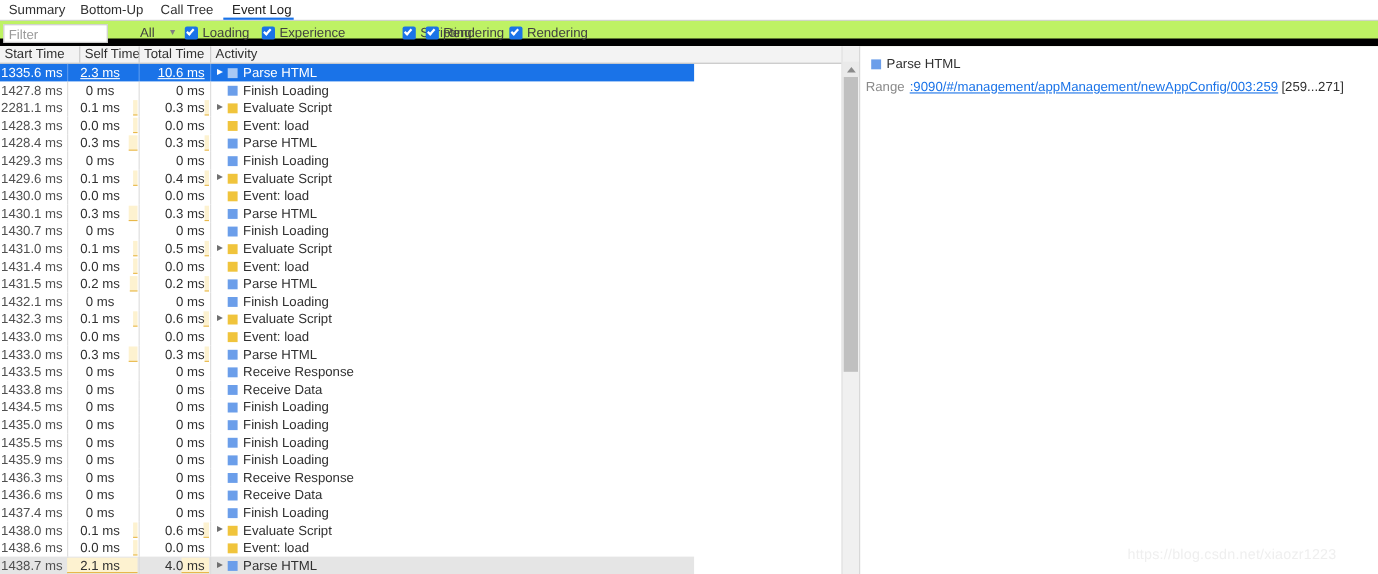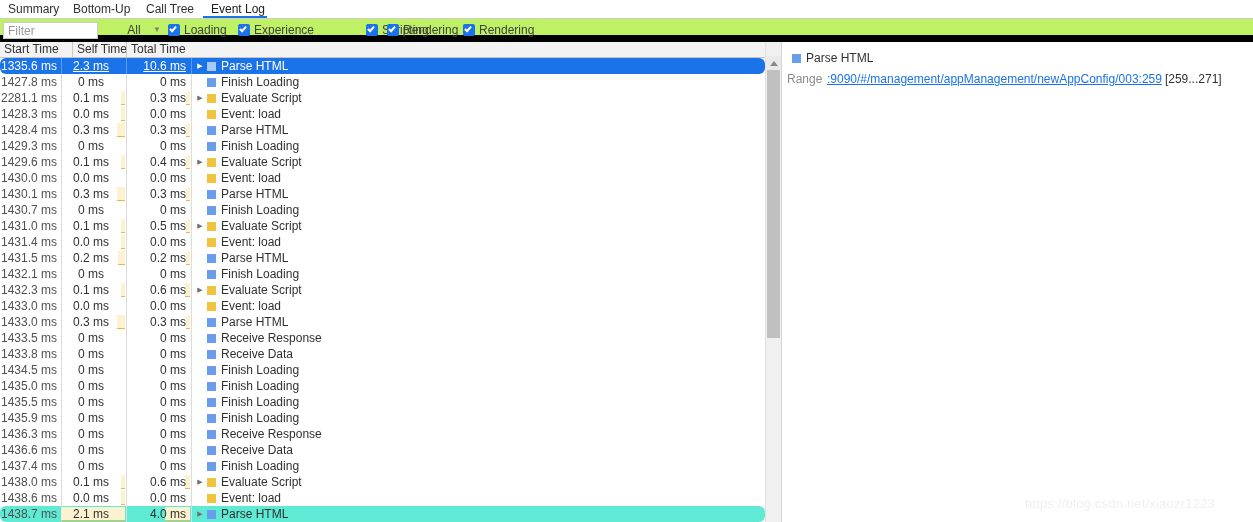--- a/index.html
+++ b/index.html
@@ -151,27 +151,26 @@
 
   #grid-body {
     position: absolute;
     left: 0; top: 16px;
     width: 765px; height: 464px;
     overflow: hidden;
   }
   .row {
     position: relative;
     height: 16px;
-    width: 765px;
-    box-sizing: border-box;
-    cursor: default;
-    border-radius: 6px;
+    width: 631px;
+    box-sizing: border-box;
+    cursor: default;
   }
   .row.selected { background: #1a73e8; }
-  .row.hovered  { background: #5eead4; }
+  .row.hovered  { background: #e5e5e5; }
 
   .cell {
     position: absolute;
     top: 0;
     height: 16px;
     line-height: 16px;
     font-size: 12px;
     box-sizing: border-box;
     white-space: nowrap;
     overflow: hidden;
@@ -348,20 +347,21 @@
     <div class="cbgroup" style="left: 318px; margin-left: 48px;"><span class="cbbox"></span><span>Scripting</span></div>
     <div class="cbgroup" style="left: 387px;"><span class="cbbox"></span><span>Rendering</span></div>
     <div class="cbgroup" style="left: 463px;"><span class="cbbox"></span><span>Rendering</span></div>
   </div>
 
 <div id="grid-panel">
   <div id="grid-head">
       <div class="hcell first" style="left: 0px; width: 61px;">Start Time</div>
       <div class="hcell" style="left: 72px; width: 65px;">Self Time</div>
       <div class="hcell" style="left: 126px; width: 65px;">Total Time</div>
+      <div class="hcell" style="left: 191px; width: 574px;">Activity</div>
     </div>
   <div id="grid-body">
       <div class="row selected">
         <div class="vsep" style="left: 61px;"></div>
         <div class="vsep" style="left: 126px;"></div>
         <div class="vsep" style="left: 191px;"></div>
         <div class="cell c-start">1335.6 ms</div>
         <div class="cell c-self"><span class="txt">2.3 ms</span></div>
         <div class="cell c-total"><span class="txt">10.6 ms</span></div>
         <div class="cell c-act">

